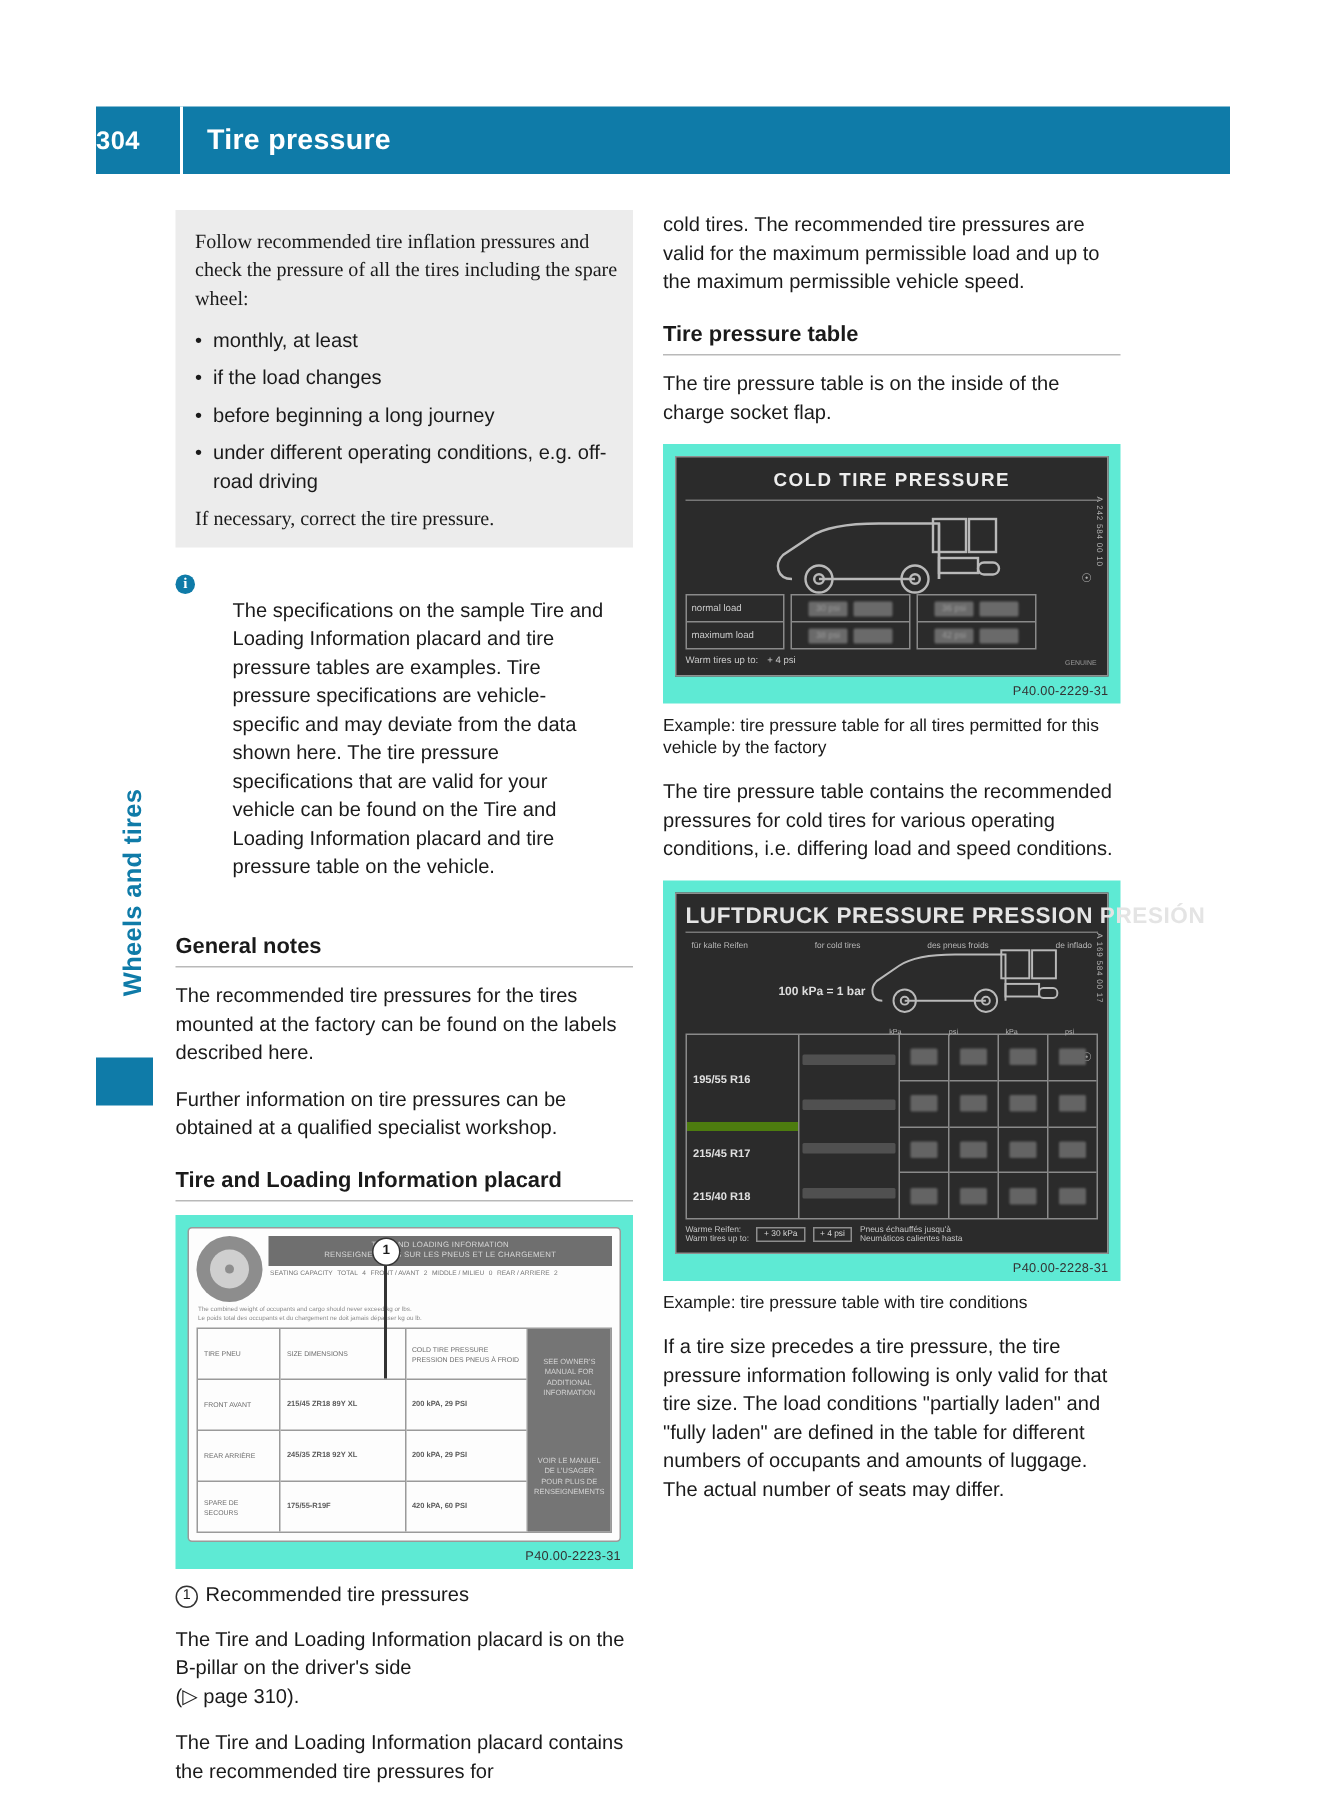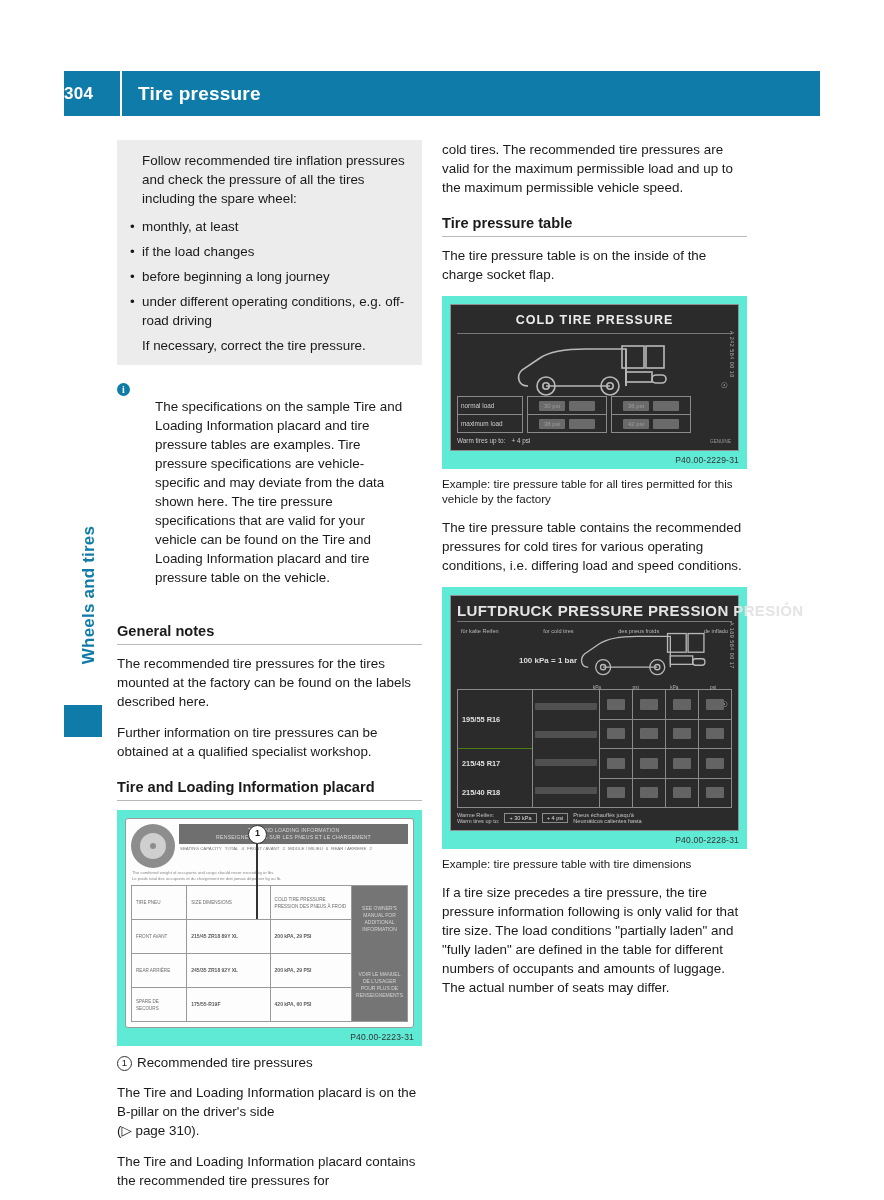--- a/index.html
+++ b/index.html
@@ -28,21 +28,21 @@
   .col{position:absolute;top:140px;width:305px;}
   .col-left{left:117px;}
   .col-right{left:442px;}
 
   p{margin:0 0 12px 0;font-size:13.4px;line-height:19px;}
   .h2{font-size:14.6px;font-weight:bold;margin:18px 0 5px 0;}
   .rule{height:1px;background:#b9b9b9;margin-bottom:9px;}
 
   
   .greybox{background:#ececec;padding:11px 9px 10px 9px;margin-bottom:14px;}
-  .greybox p{margin:0 0 9px 16px;}
+  .greybox p{margin:0 0 9px 4px;font-family:Liberation Serif, serif;}
   .greybox ul{margin:0 0 3px 0;padding:0;list-style:none;}
   .greybox li{font-size:13.4px;line-height:19px;margin-bottom:6px;padding-left:16px;position:relative;}
   .greybox li:before{content:"\2022";position:absolute;left:4px;top:0;}
   .greybox .last{margin-bottom:0;}
 
   
   .note{display:flex;gap:7px;margin-bottom:14px;}
   .note-icon{flex:0 0 auto;width:13px;height:13px;border-radius:50%;background:#0f7ba8;color:#fff;
     font-size:10px;font-weight:bold;line-height:13px;text-align:center;margin-top:4px;font-family:"Liberation Serif",serif;}
   .note p{margin:18px;}
@@ -103,21 +103,21 @@
   .car{position:absolute;left:50%;top:4px;transform:translateX(-50%);}
 
   
   .st2-head{text-align:center;font-size:15px;font-weight:bold;letter-spacing:.4px;color:#e4e4e4;white-space:nowrap;}
   .st2-sub{display:flex;justify-content:space-between;font-size:5.6px;color:#b6b6b6;padding:2px 4px 0 4px;}
   .st2-mid{display:flex;align-items:center;height:52px;}
   .st2-kpa{font-size:8px;font-weight:bold;color:#dcdcdc;width:120px;text-align:right;}
   .st2-tbl{display:flex;border:1px solid #8a8a8a;margin-top:3px;}
   .st2-sizes{width:74px;border-right:1px solid #8a8a8a;}
   .st2-size{font-size:7.4px;font-weight:bold;color:#e0e0e0;height:29px;display:flex;align-items:center;padding-left:4px;}
-  .st2-size.sep{border-bottom:1px solid #4d7c0f;text-align:center;}
+  .st2-size.sep{border-bottom:6px solid #4d7c0f;text-align:center;}
   .st2-occ{width:62px;border-right:1px solid #8a8a8a;display:flex;flex-direction:column;justify-content:space-around;padding:2px;}
   .occ-row{height:7px;background:linear-gradient(90deg,#5d5d5d 0,#5d5d5d 100%);opacity:.75;border-radius:1px;filter:blur(.5px);}
   .st2-cells{display:flex;flex:1;}
   .st2-ccol{flex:1;border-right:1px solid #8a8a8a;display:flex;flex-direction:column;}
   .st2-ccol:last-child{border-right:none;}
   .st2-cell{flex:1;border-bottom:1px solid #8a8a8a;display:flex;align-items:center;justify-content:center;}
   .st2-cell:last-child{border-bottom:none;}
   .cellblur{width:18px;height:11px;background:#646464;border-radius:1px;filter:blur(.7px);}
   .st2-foot{display:flex;gap:5px;align-items:center;margin-top:4px;font-size:5.6px;color:#c4c4c4;}
   .st2-box{border:1px solid #8d8d8d;padding:1px 4px;font-size:5.6px;color:#d8d8d8;}
@@ -417,18 +417,18 @@
           <span class="st2-box">+ 30 kPa</span>
           <span class="st2-box">+ 4 psi</span>
           <div>
             <div>Pneus échauffés jusqu'à</div>
             <div>Neumáticos calientes hasta</div>
           </div>
         </div>
       </div>
       <div class="fig-code">P40.00-2228-31</div>
     </div>
-    <p class="caption">Example: tire pressure table with tire dimensions</p>
+    <p class="caption">Example: tire pressure table with tire conditions</p>
 
     <p>If a tire size precedes a tire pressure, the tire pressure information following is only valid for that tire size. The load conditions "partially laden" and "fully laden" are defined in the table for different numbers of occupants and amounts of luggage. The actual number of seats may differ.</p>
   </div>
 
 </div>
 
 </body></html>

